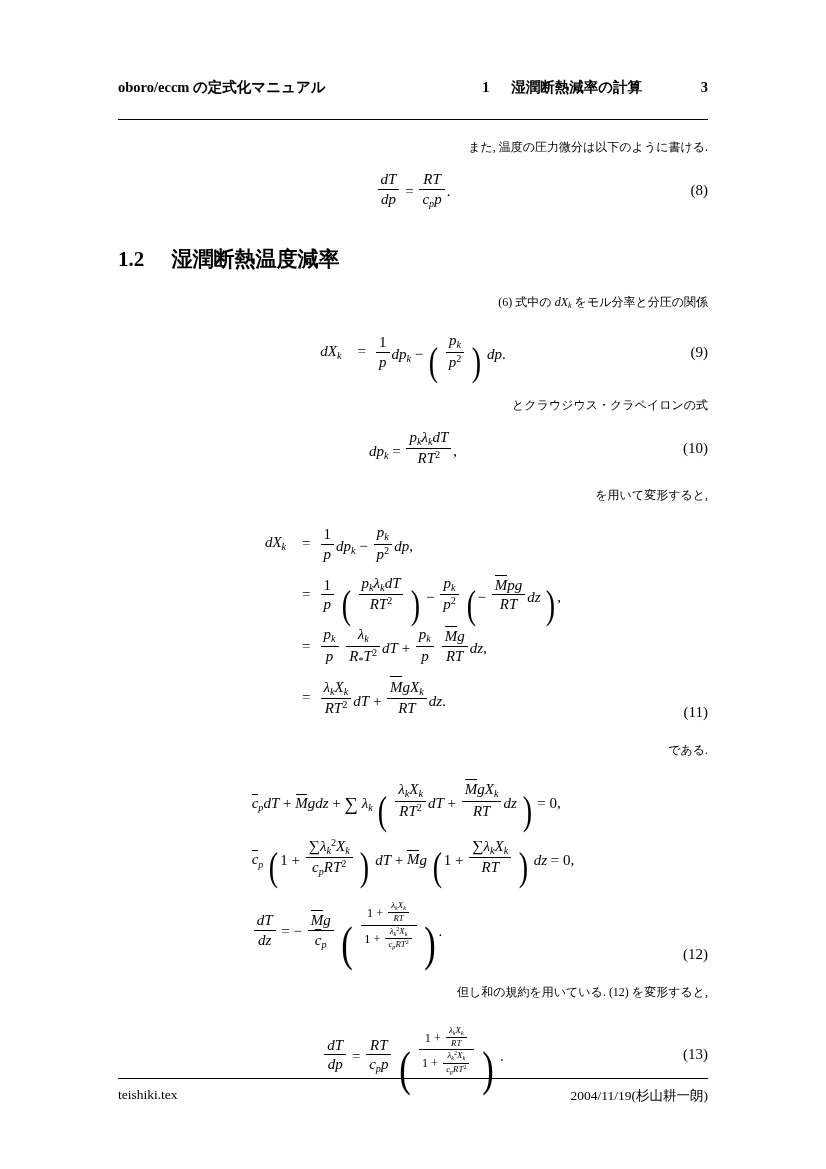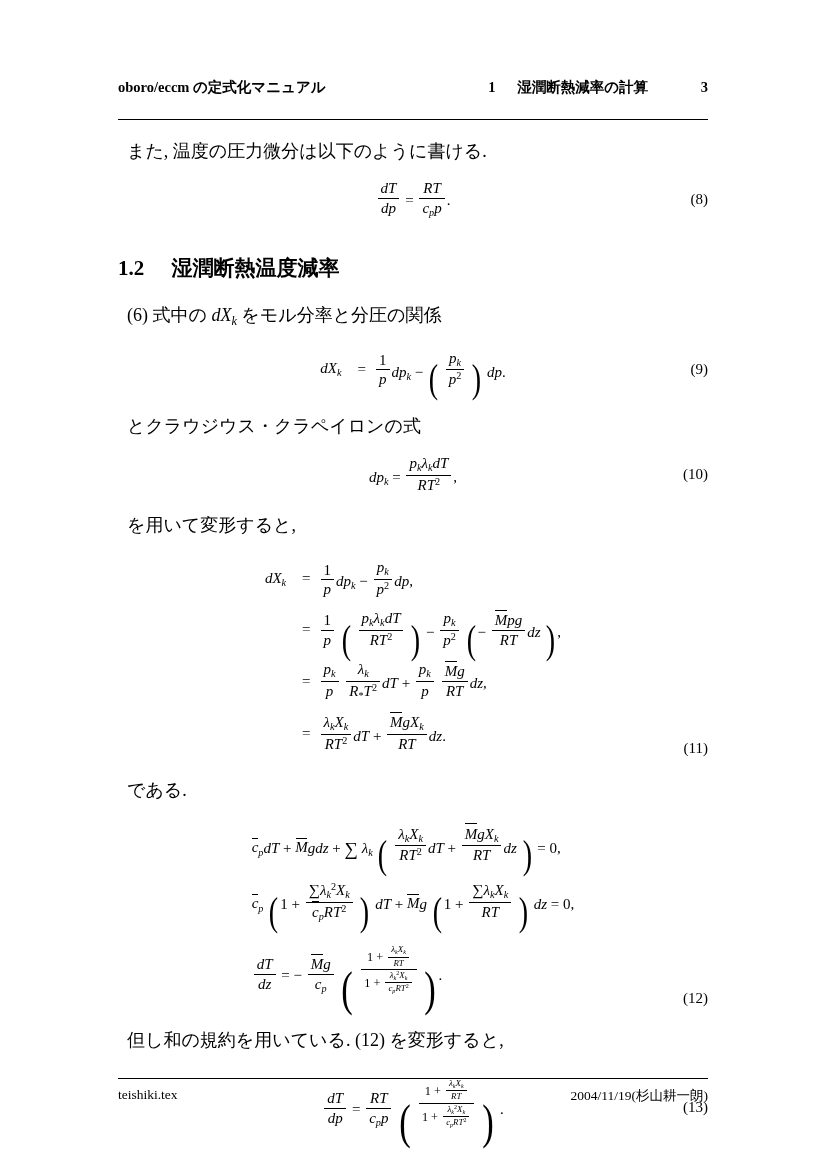--- a/index.html
+++ b/index.html
@@ -34,35 +34,36 @@
     align-items: baseline;
     font-size: 14.5px;
     font-weight: bold;
     padding-bottom: 22px;
     border-bottom: 1.2px solid #000;
     width: 590px;
   }
   .header .h-left { white-space: nowrap; }
   .header .h-mid {
     margin-left: auto;
-    margin-right: 6px;
+    margin-right: 12px;
     white-space: nowrap;
   }
   .header .h-secnum { margin-right: 18px; }
   .header .h-page {
     width: 54px;
     text-align: right;
     white-space: nowrap;
   }
 
   
   .para {
-    font-size: 18px;
+    font-size: 12px;
     line-height: 1.5;
-    margin: 18px 0 0 9px;
+    margin: 18px 0 0 0;
+    text-align: right;
   }
   .section-title {
     font-size: 21px;
     font-weight: bold;
     margin: 34px 0 20px 0;
   }
   .section-title .secnum { margin-right: 22px; }
 
   
   .eqrow {

